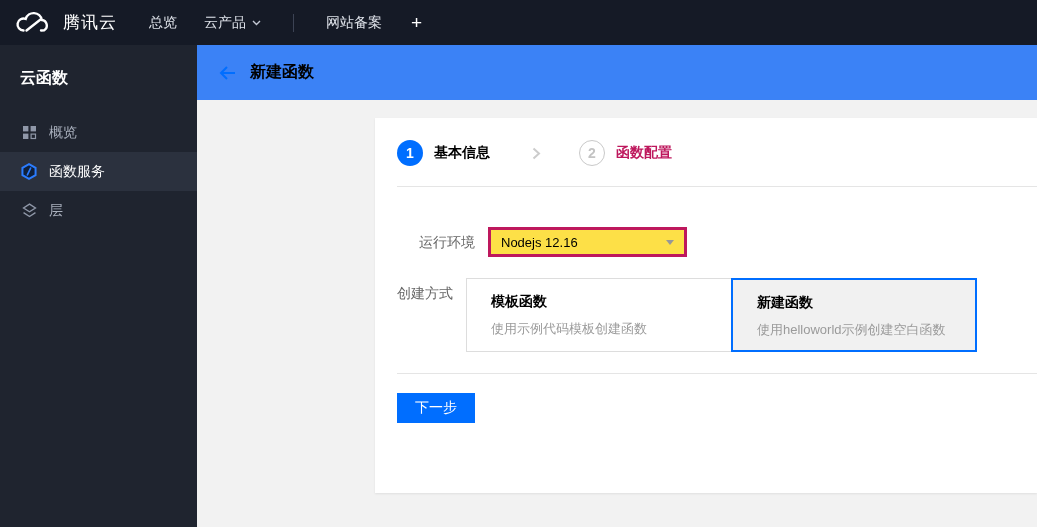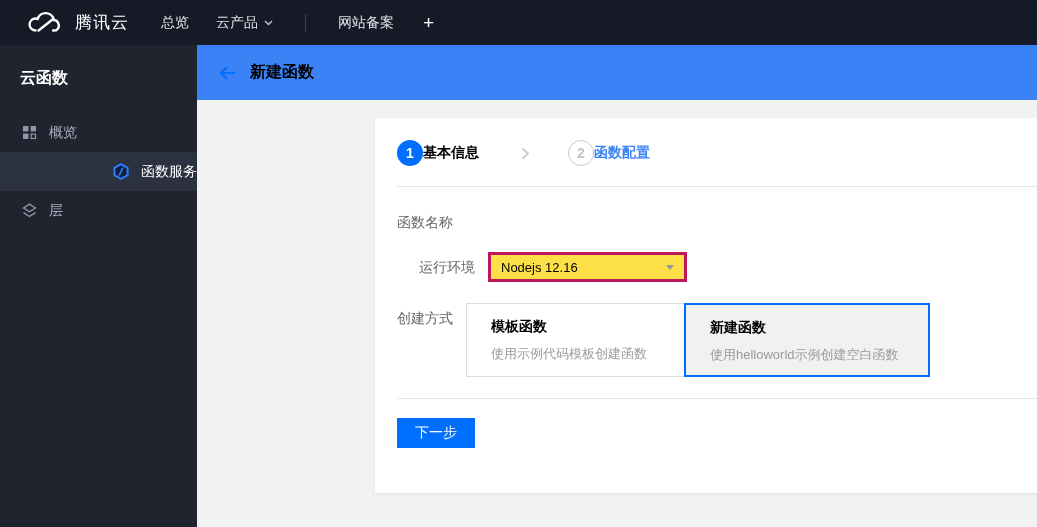--- a/index.html
+++ b/index.html
@@ -2,57 +2,57 @@
 <html><head>
 <meta charset="utf-8">
 <style>
   * { margin:0; padding:0; box-sizing:border-box; }
   html,body { width:1037px; height:527px; overflow:hidden; background:#f2f2f2;
               font-family:"Liberation Sans", sans-serif; }
 
   
   .navbar { position:absolute; left:0; top:0; width:1037px; height:45px;
             background:#151a26; display:flex; align-items:center; z-index:30; }
-  .brand { display:flex; align-items:center; padding-left:26px; cursor:pointer;justify-content:space-between; }
+  .brand { display:flex; align-items:center; padding-left:14px; cursor:pointer;justify-content:space-between; }
   .brand-name { color:#ffffff; font-size:17px; letter-spacing:1px; margin-left:9px; }
   .nav-menu { display:flex; align-items:center; margin-left:32px; gap:27px; }
   .nav-item { color:#dfe3ea; font-size:14px; cursor:pointer; display:flex; align-items:center; gap:6px; }
   .nav-divider { width:1px; height:18px; background:#3c4354; margin:0 5px; }
   .nav-plus { color:#ffffff; font-size:19px; font-weight:400; cursor:pointer; margin-left:2px; }
 
   
   .sidebar { position:absolute; left:0; top:45px; width:197px; height:482px;
              background:#1f242f; }
   .sidebar-title { color:#ffffff; font-size:16px; font-weight:bold; padding:23px 0 24px 20px; }
   .side-item { height:39px; display:flex; align-items:center; padding-left:20px;
                color:#a9b0bd; font-size:14px; cursor:pointer; }
   .side-item .s-icon { width:18px; height:18px; margin-right:11px; display:flex; align-items:center; justify-content:center; }
-  .side-item.active { background:#2b313e; color:#ffffff;justify-content:flex-end; }
+  .side-item.active { background:#2b313e; color:#ffffff; }
 
   
   .page-header { position:absolute; left:197px; top:45px; width:840px; height:55px;
                  background:#3b82f6; display:flex; align-items:center; }
   .back-btn { margin-left:22px; cursor:pointer; display:flex; align-items:center; }
   .page-title { font-size:16px; font-weight:bold; color:#000000; margin-left:13px; }
 
   
   .content { position:absolute; left:197px; top:100px; width:840px; height:427px;
              background:#f2f2f2; }
   .card { position:absolute; left:178px; top:18px; right:0; height:375px;
           background:#ffffff; box-shadow:0 1px 2px rgba(0,0,0,0.08); }
 
   
   .steps { display:flex; align-items:center; padding:22px 0 0 22px; height:48px; }
   .step-circle { width:26px; height:26px; border-radius:50%; display:flex;
                  align-items:center; justify-content:center; font-size:14px; font-weight:bold; }
   .step-circle.on { background:#006eff; color:#ffffff; }
   .step-circle.off { background:#ffffff; color:#c3c3c3; border:1px solid #c9c9c9; }
-  .step-label { font-size:14px; font-weight:bold; }
+  .step-label { font-size:14px; font-weight:bold; margin-left:11px; }
   .step-label.on { color:#000000; }
-  .step-label.off { color:#3b82f6; }
+  .step-label.off { color:#be185d; }
   .step-chevron { margin:0 38px 0 42px; display:flex; align-items:center; }
   .hr { height:1px; background:#e5e5e5; margin-left:22px; margin-top:20px; }
 
   
   .form-row { display:flex; padding-left:22px; }
   .form-label { width:69px; flex:none; font-size:14px; color:#666666; padding-top:7px; }
   .row-name { margin-top:20px; }
   .name-input { position:relative; width:199px; height:30px; border:1px solid #006eff;
                 background:#ffffff; display:flex; align-items:center; padding-left:10px;
                 box-shadow:0 1px 1px rgba(0,0,0,0.10); cursor:text; }
@@ -62,21 +62,21 @@
   .help-text { font-size:13px; color:#8e8e8e; margin-top:9px; }
   .row-runtime { margin-top:20px;padding-left:44px; }
   .select { position:relative; width:199px; height:30px; border:3px solid #be185d;
             background:#fde047; display:flex; align-items:center; padding-left:10px; cursor:pointer; }
   .select .val { font-size:13px; color:#000000; }
   .select .caret { position:absolute; right:10px; top:10px; width:0; height:0;
                    border-left:4px solid transparent; border-right:4px solid transparent;
                    border-top:5px solid #979797; }
   .row-method { margin-top:21px; }
   .method-cards { display:flex; }
-  .m-card { width:219px; height:74px; border:1px solid #dddddd; background:#ffffff;
+  .m-card { width:266px; height:74px; border:1px solid #dddddd; background:#ffffff;
             padding:14px 0 0 24px; cursor:pointer; }
   .m-card.selected { width:246px; border:2px solid #006eff; background:#f1f1f1; margin-left:-1px; }
   .m-title { font-size:14px; font-weight:bold; color:#000000; }
   .m-desc { font-size:13px; color:#9a9a9a; margin-top:9px; }
 
   
   .footer-hr { height:1px; background:#e5e5e5; margin-left:22px; margin-top:21px; }
   .next-btn { margin:19px 0 0 22px; width:78px; height:30px; background:#006eff;
               color:#ffffff; font-size:14px; border:none; cursor:pointer;
               display:flex; align-items:center; justify-content:center;
@@ -171,21 +171,20 @@
           <path d="M1.5 1.5 L7 6.5 L1.5 11.5" stroke="#cccccc" stroke-width="2"></path>
         </svg>
       </span>
       <div class="step-circle off">2</div>
       <div class="step-label off">函数配置</div>
     </div>
 
     <div class="hr"></div>
 
     <div class="form-row row-name">
-      <div class="form-label">函数名称</div>
     </div>
 
     <div class="form-row row-runtime">
       <div class="form-label">运行环境</div>
       <div class="select">
         <span class="val">Nodejs 12.16</span>
         <span class="caret"></span>
       </div>
     </div>
 

